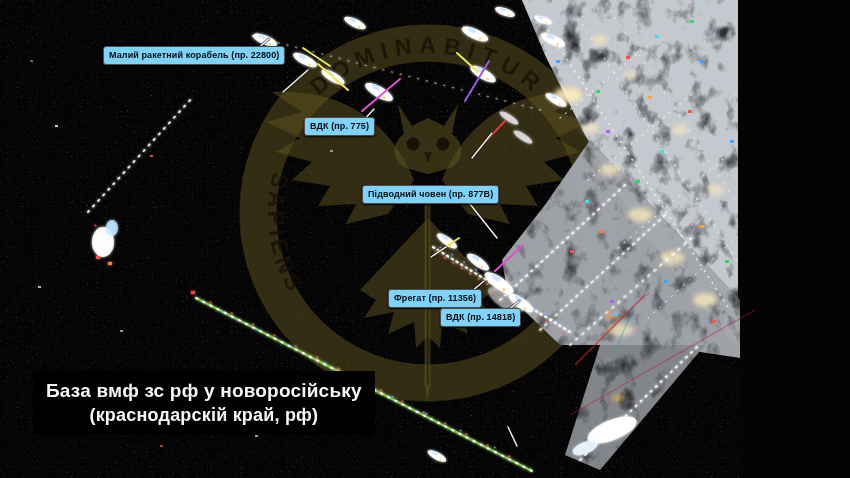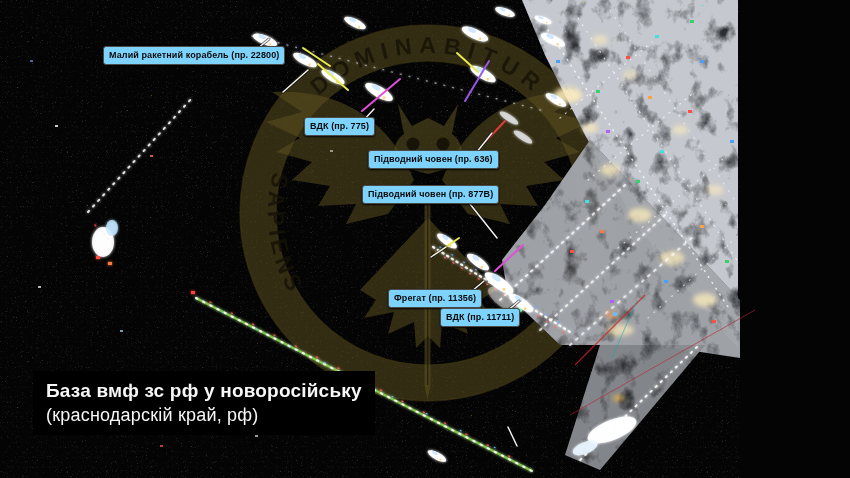--- a/index.html
+++ b/index.html
@@ -3,23 +3,23 @@
 <meta charset="utf-8">
 <style>
   html,body{margin:0;padding:0;background:#000;}
   .stage{position:relative;width:850px;height:478px;overflow:hidden;background:#000;
          font-family:"Liberation Sans",sans-serif;}
   .stage svg{position:absolute;left:0;top:0;}
   .ship-label{position:absolute;white-space:nowrap;background:#7dd3fc;color:#0a0a0a;
       font-size:9px;font-weight:bold;line-height:11px;padding:3px 5px;border:1px solid #4a4a4a;
       border-radius:3px;box-shadow:0 1px 2px rgba(0,0,0,.85);letter-spacing:.1px;}
   .title-block{position:absolute;left:33px;top:371px;background:#000;color:#f7f7f7;
-      padding:9px 13px;text-align:left;white-space:nowrap;}
+      padding:9px 13px;text-align:center;white-space:nowrap;}
   .title-line1{font-size:19px;font-weight:700;letter-spacing:.2px;}
-  .title-line2{font-size:18px;font-weight:400;margin-top:3px;letter-spacing:.2px;}
+  .title-line2{font-size:18px;font-weight:700;margin-top:3px;letter-spacing:.2px;}
 </style>
 </head>
 <body>
 
 <div class="stage">
 
 <svg width="850" height="478" viewBox="0 0 850 478">
   <defs>
 
     <filter id="speckle" x="0" y="0" width="100%" height="100%">
@@ -265,23 +265,22 @@
       <line x1="431" y1="257" x2="446" y2="247"></line>
       <line x1="466" y1="296" x2="484" y2="281"></line>
       <line x1="506" y1="312" x2="519" y2="301"></line>
       <line x1="508" y1="427" x2="517" y2="446"></line>
     </g>
   </g>
 </svg>
 
 <div class="ship-label" style="left:103px;top:46px">Малий ракетний корабель (пр. 22800)</div>
 <div class="ship-label" style="left:304px;top:117px">ВДК (пр. 775)</div>
-<div class="ship-label" style="left:368px;top:150px">Підводний човен (пр. 636)</div>
 <div class="ship-label" style="left:362px;top:185px">Підводний човен (пр. 877В)</div>
 <div class="ship-label" style="left:388px;top:289px">Фрегат (пр. 11356)</div>
-<div class="ship-label" style="left:440px;top:308px">ВДК (пр. 11711)</div>
+<div class="ship-label" style="left:440px;top:308px">ВДК (пр. 14818)</div>
 
 <div class="title-block">
   <div class="title-line1">База вмф зс рф у новоросійську</div>
   <div class="title-line2">(краснодарскій край, рф)</div>
 </div>
 
 </div>
 
 </body></html>

